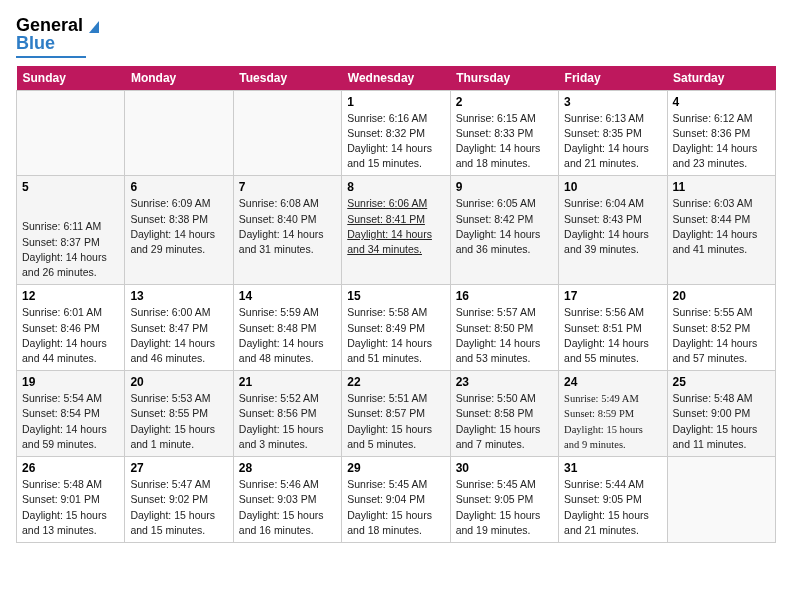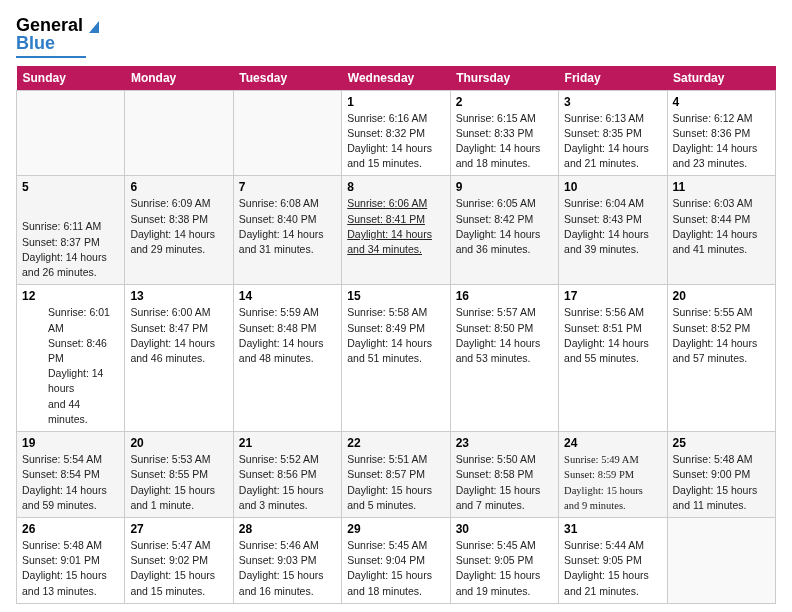--- a/index.html
+++ b/index.html
@@ -201,21 +201,21 @@
           <span class="day-num">11</span>
           <div class="day-info" style="white-space: pre-line;">Sunrise: 6:03 AM
 Sunset: 8:44 PM
 Daylight: 14 hours
 and 41 minutes.</div>
         </td>
       </tr>
       <tr>
         <td>
           <span class="day-num">12</span>
-          <div class="day-info" style="white-space: pre-line; margin-left: 26px;">Sunrise: 6:01 AM
+          <div class="day-info" style="white-space: pre-line;">Sunrise: 6:01 AM
 Sunset: 8:46 PM
 Daylight: 14 hours
 and 44 minutes.</div>
         </td>
         <td>
           <span class="day-num">13</span>
           <div class="day-info" style="white-space: pre-line;">Sunrise: 6:00 AM
 Sunset: 8:47 PM
 Daylight: 14 hours
 and 46 minutes.</div>

